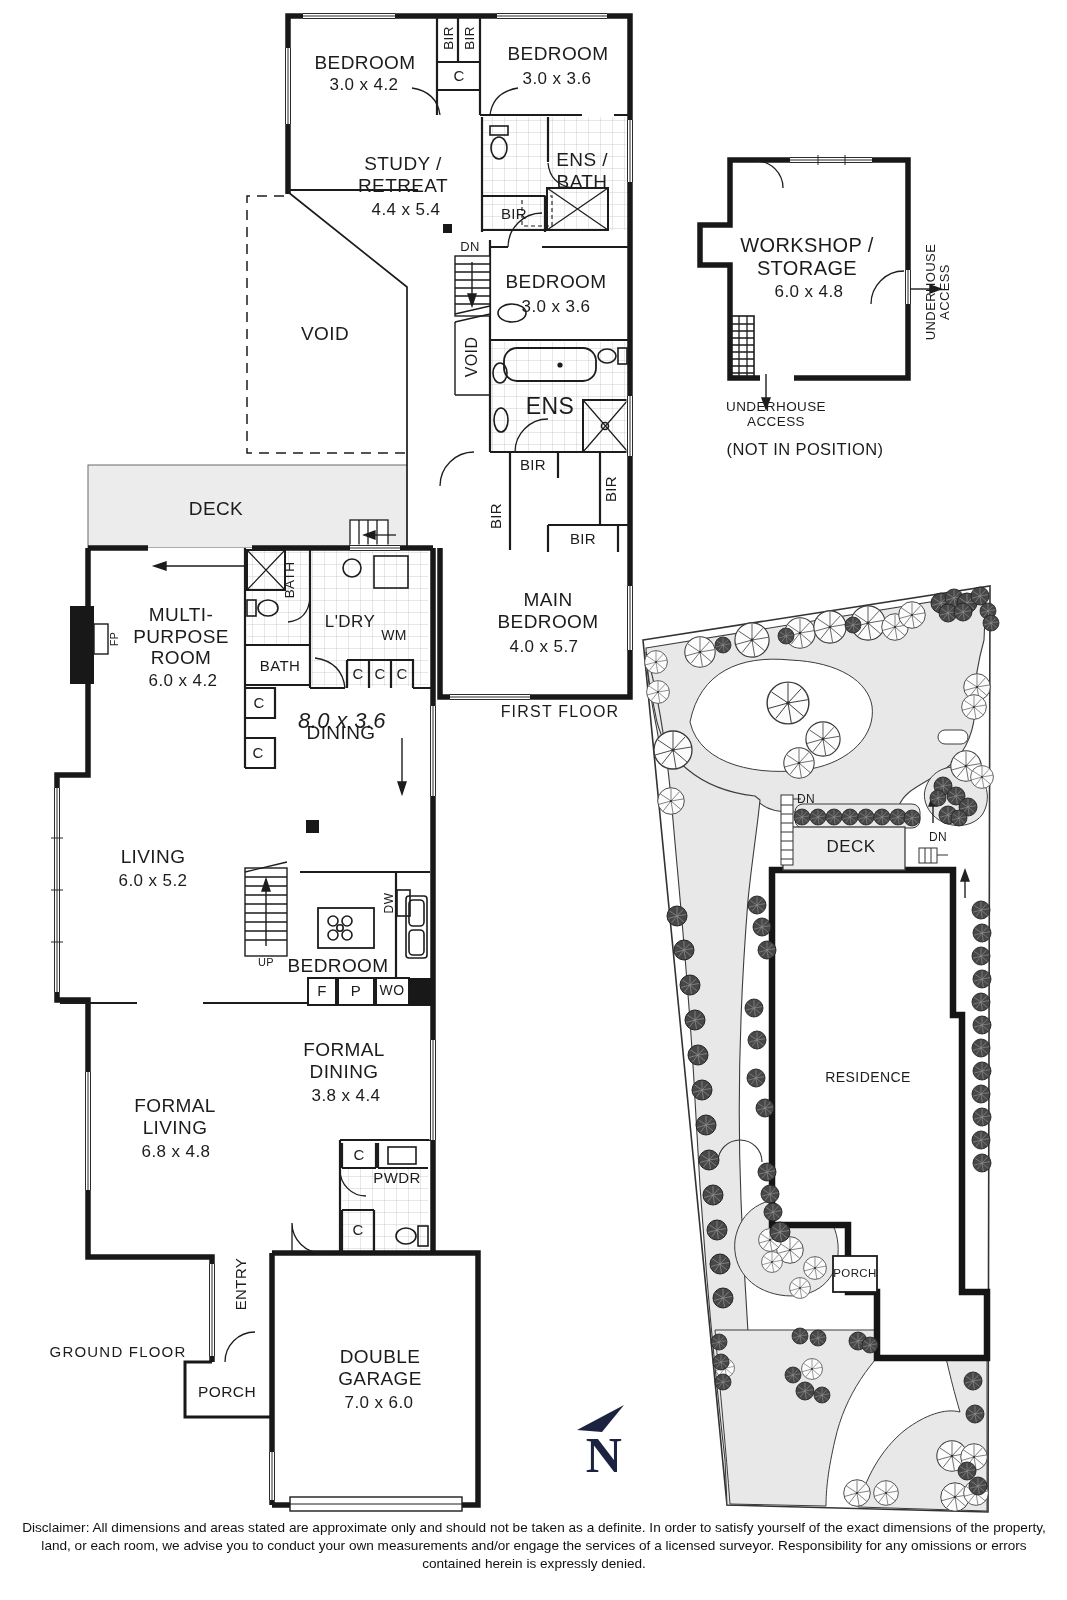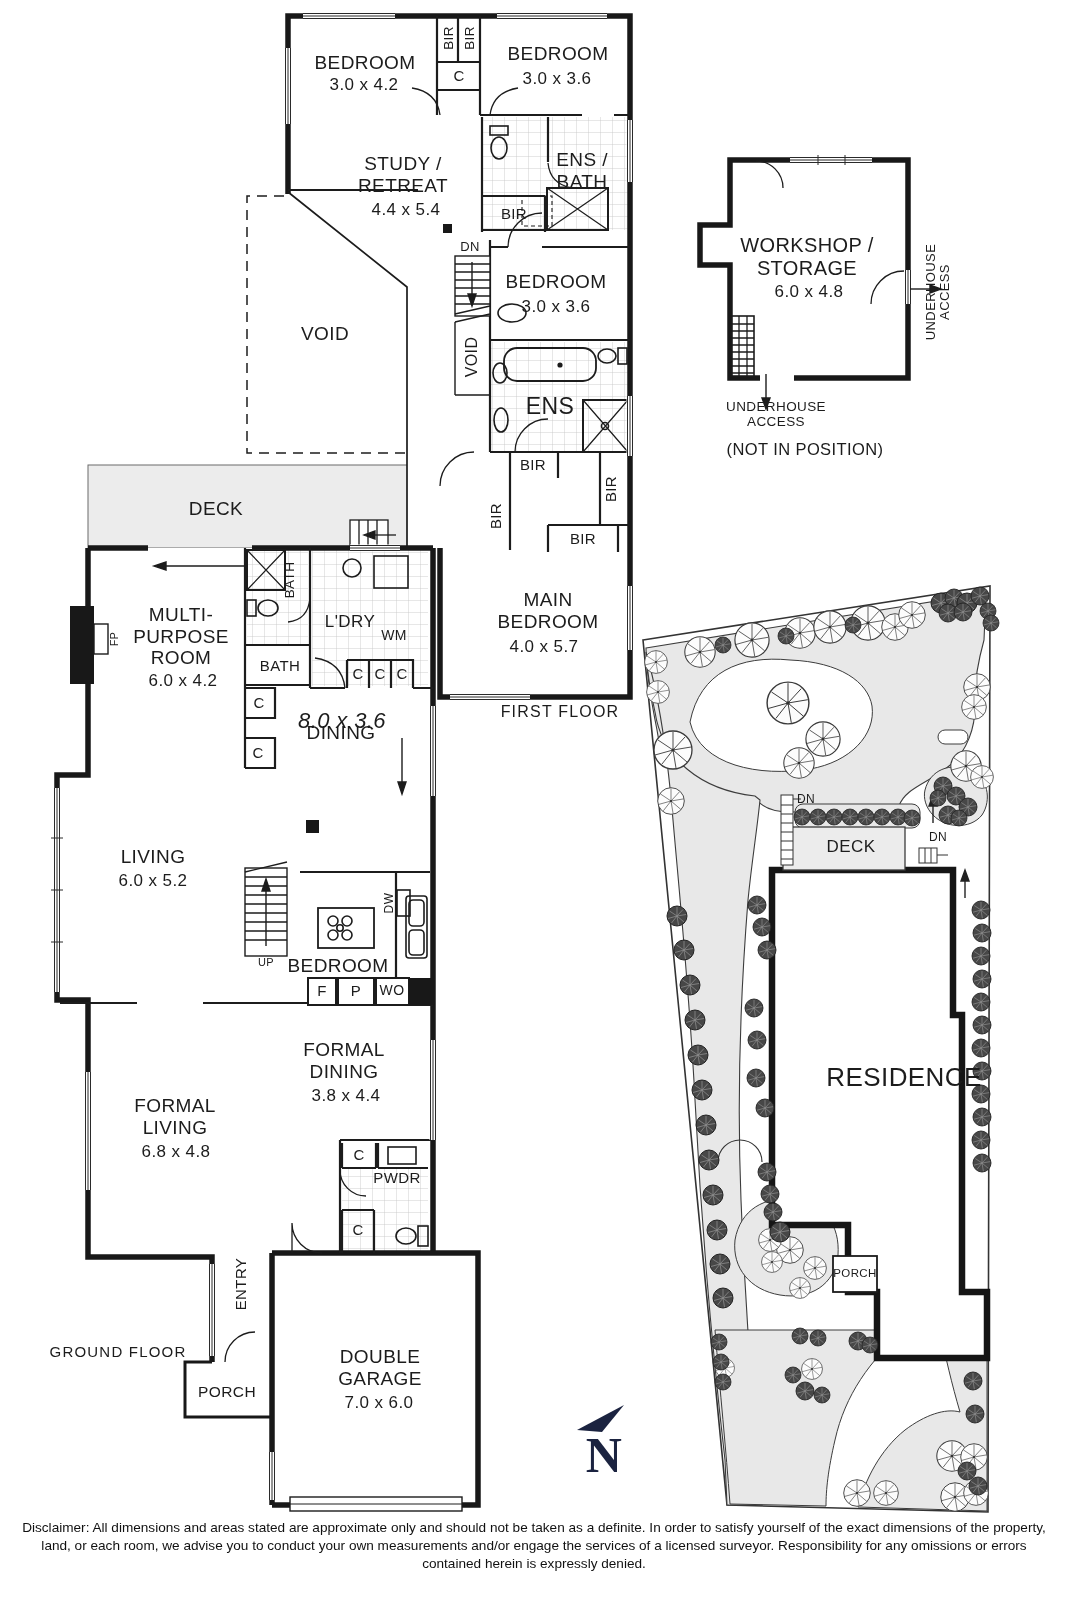--- a/index.html
+++ b/index.html
@@ -460,19 +460,19 @@
 <div class="lbl" style="left:809px;top:292px;font-size:17px;">6.0 x 4.8</div>
 <div class="vlbl" style="left:938px;top:292px;font-size:13px;">UNDERHOUSE
 ACCESS</div>
 <div class="lbl" style="left:776px;top:414px;font-size:13.5px;">UNDERHOUSE
 ACCESS</div>
 <div class="lbl" style="left:805px;top:449px;font-size:16.5px;">(NOT IN POSITION)</div>
 
 <div class="lbl" style="left:806px;top:800px;font-size:12px;">DN</div>
 <div class="lbl" style="left:851px;top:847px;font-size:17px;">DECK</div>
 <div class="lbl" style="left:938px;top:838px;font-size:12px;">DN</div>
-<div class="lbl" style="left:868px;top:1078px;font-size:26px;margin-left:36px;">RESIDENCE</div>
+<div class="lbl" style="left:868px;top:1078px;font-size:14px;">RESIDENCE</div>
 <div class="lbl" style="left:855px;top:1274px;font-size:11.5px;">PORCH</div>
 
 <div class="lbl north-n" style="left:604px;top:1455px;font-size:50px;">N</div>
 <div id="disclaimer">Disclaimer: All dimensions and areas stated are approximate only and should not be taken as a definite. In order to satisfy yourself of the exact dimensions of the property, land, or each room, we advise you to conduct your own measurements and/or engage the services of a licensed surveyor. Responsibility for any omissions or errors contained herein is expressly denied.</div>
 
 </div>
 
 </body></html>

